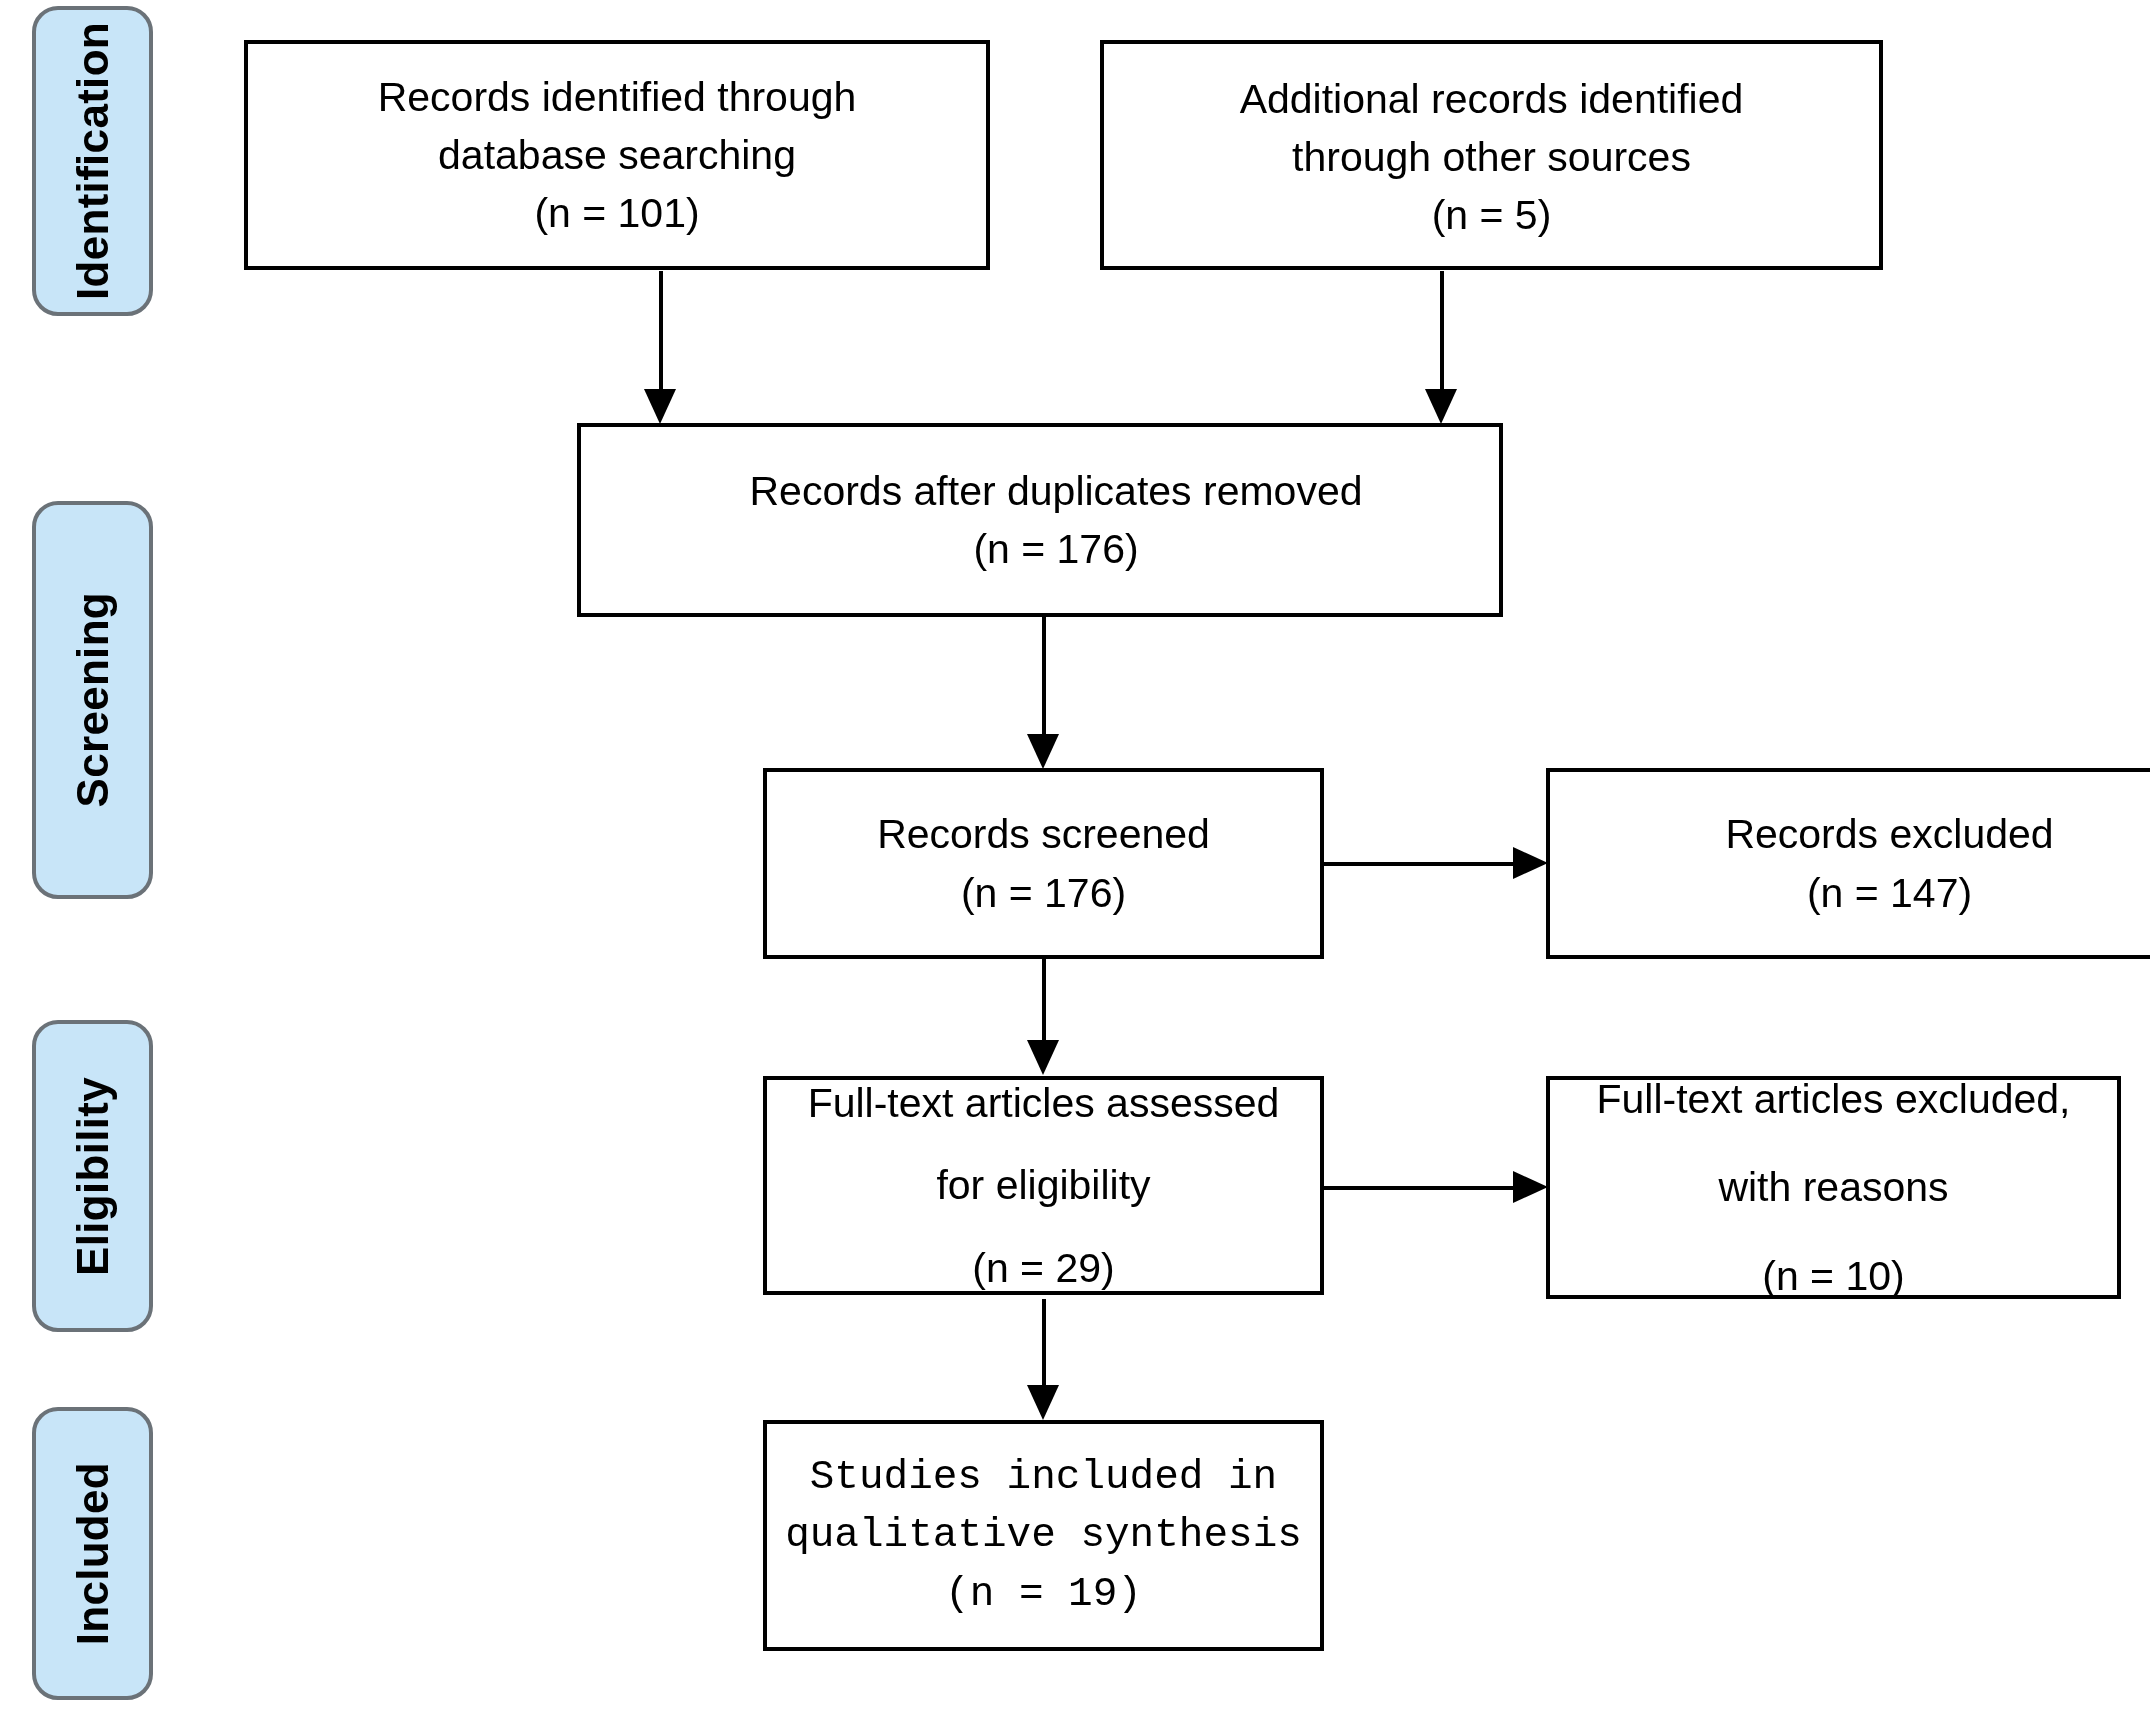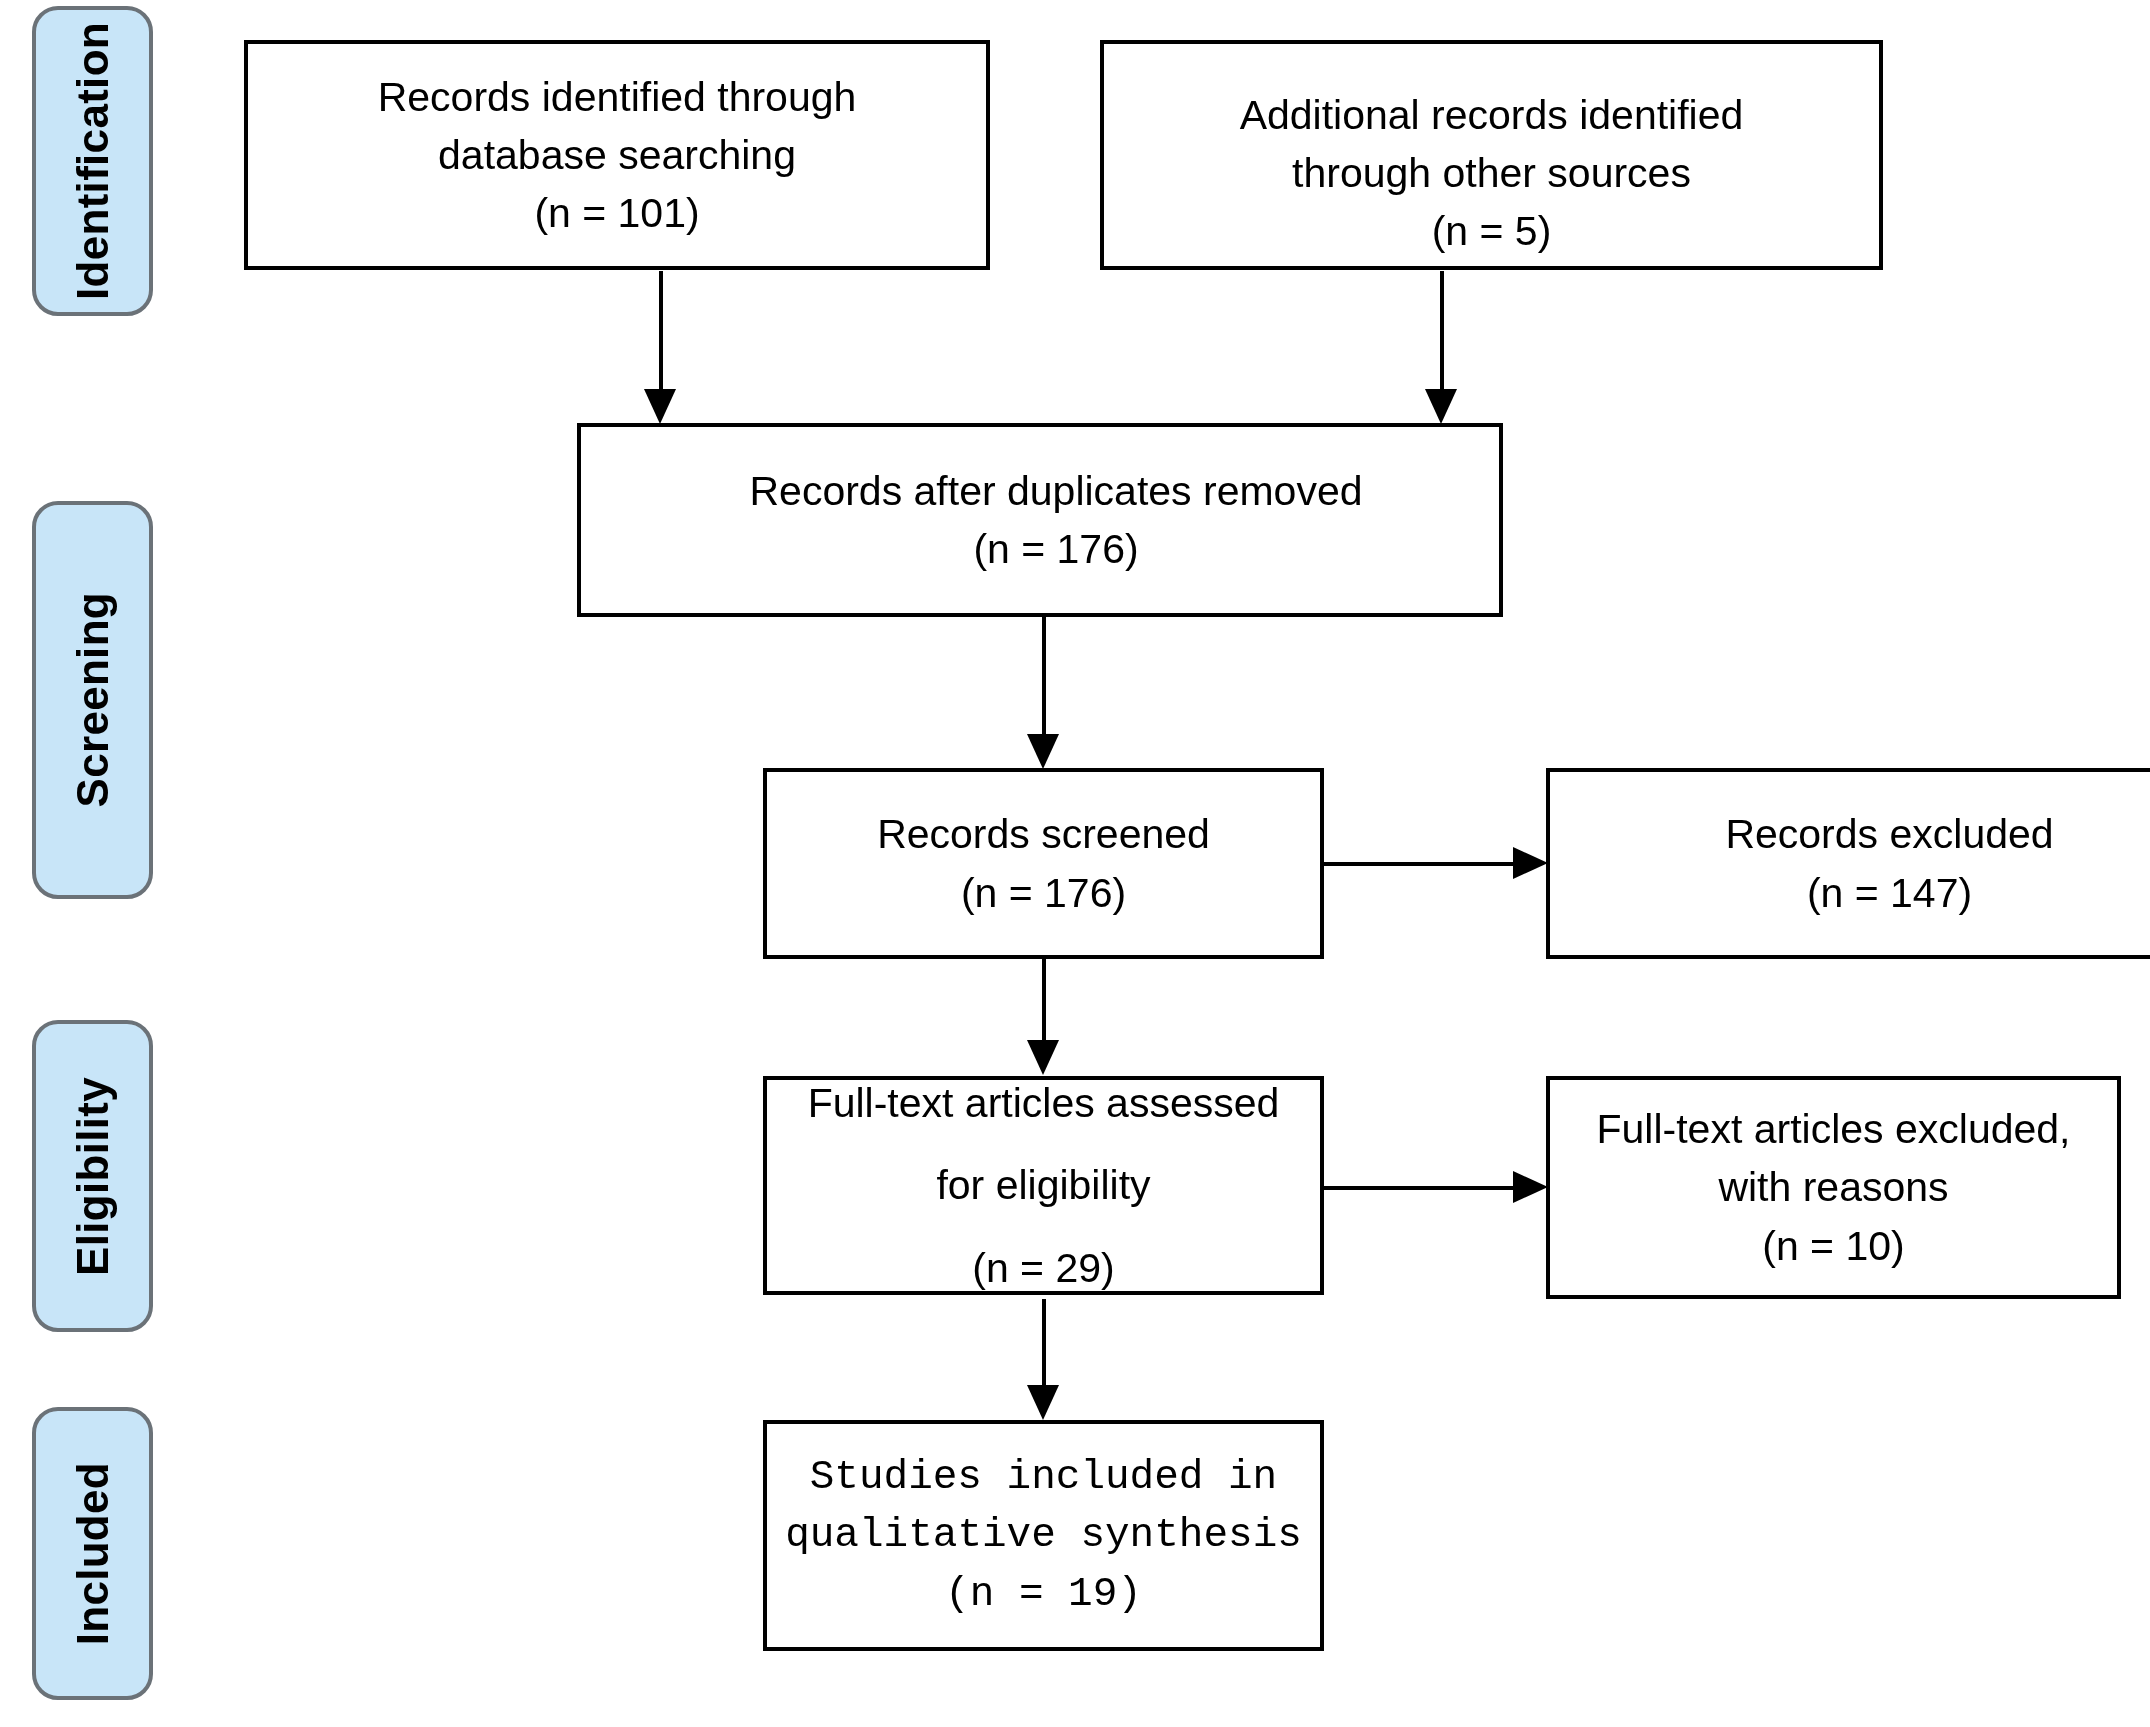--- a/index.html
+++ b/index.html
@@ -56,26 +56,26 @@
     align-items: center;
     justify-content: center;
     text-align: center;
     color: #000000;
     font-size: 41px;
     line-height: 1.42;
   }
   .flow-box .line { display: block; white-space: nowrap; }
 
   #box-db-search      { left: 244px;  top: 40px;   width: 746px; height: 230px; }
-  #box-other-sources  { left: 1100px; top: 40px;   width: 783px; height: 230px; justify-content: flex-start; padding-top: 42px; }
+  #box-other-sources  { left: 1100px; top: 40px;   width: 783px; height: 230px; justify-content: flex-start; padding-top: 26px; }
   #box-dedup          { left: 577px; top: 423px;  width: 926px; height: 194px; padding-left: 32px; }
   #box-screened       { left: 763px; top: 768px; width: 561px;  height: 191px; }
   #box-excluded       { left: 1546px; top: 768px; width: 687px; height: 191px; }
   #box-fulltext       { left: 763px; top: 1076px; width: 561px;  height: 219px; gap: 24px; }
-  #box-fulltext-excl  { left: 1546px; top: 1076px; width: 575px; height: 223px; }
+  #box-fulltext-excl  { left: 1546px; top: 1076px; width: 575px; height: 223px; gap: 30px; }
   #box-included       { left: 763px; top: 1420px; width: 561px;  height: 231px; font-family: Liberation Mono, monospace; }
 
   
   .conn {
     position: absolute;
   }
   .conn-line-v {
     position: absolute;
     width: 4px;
     background: #000000;

